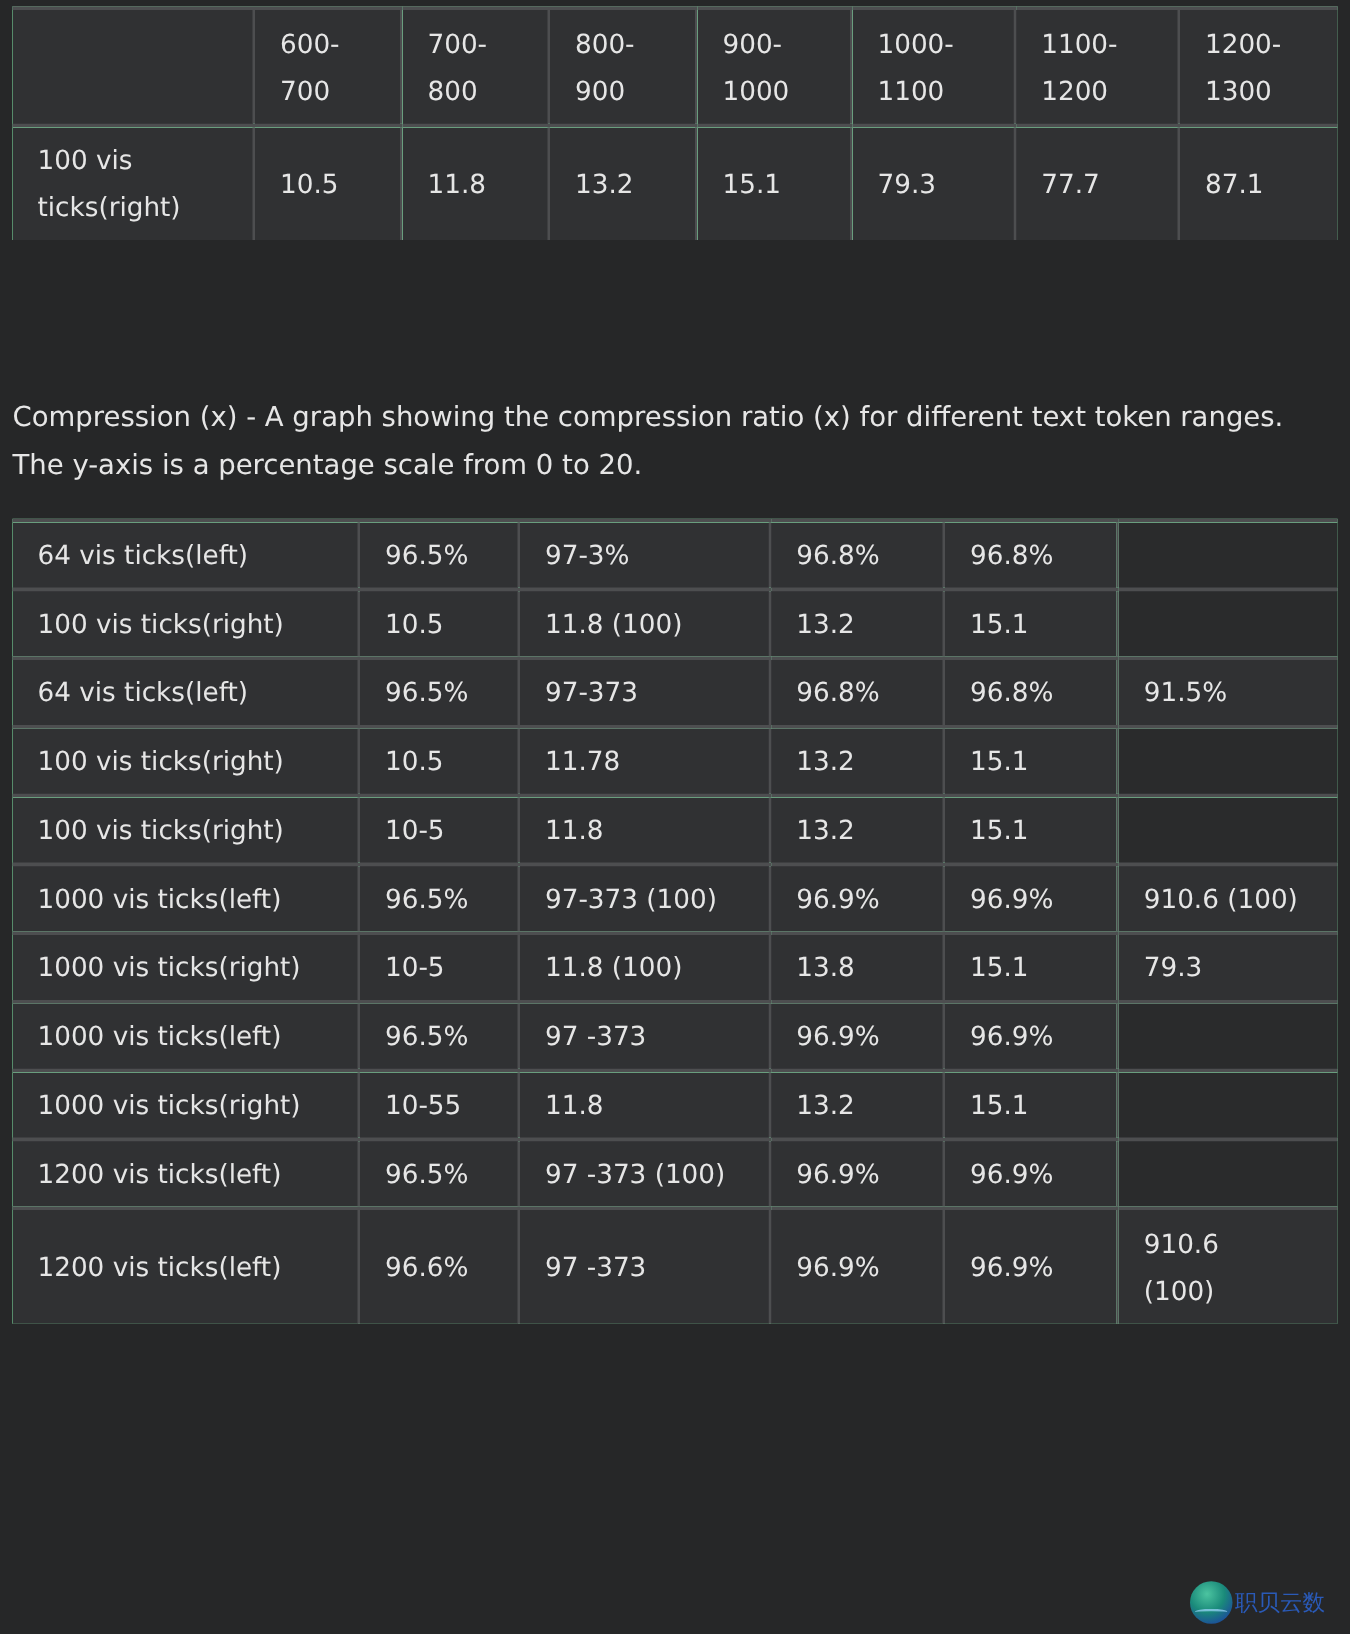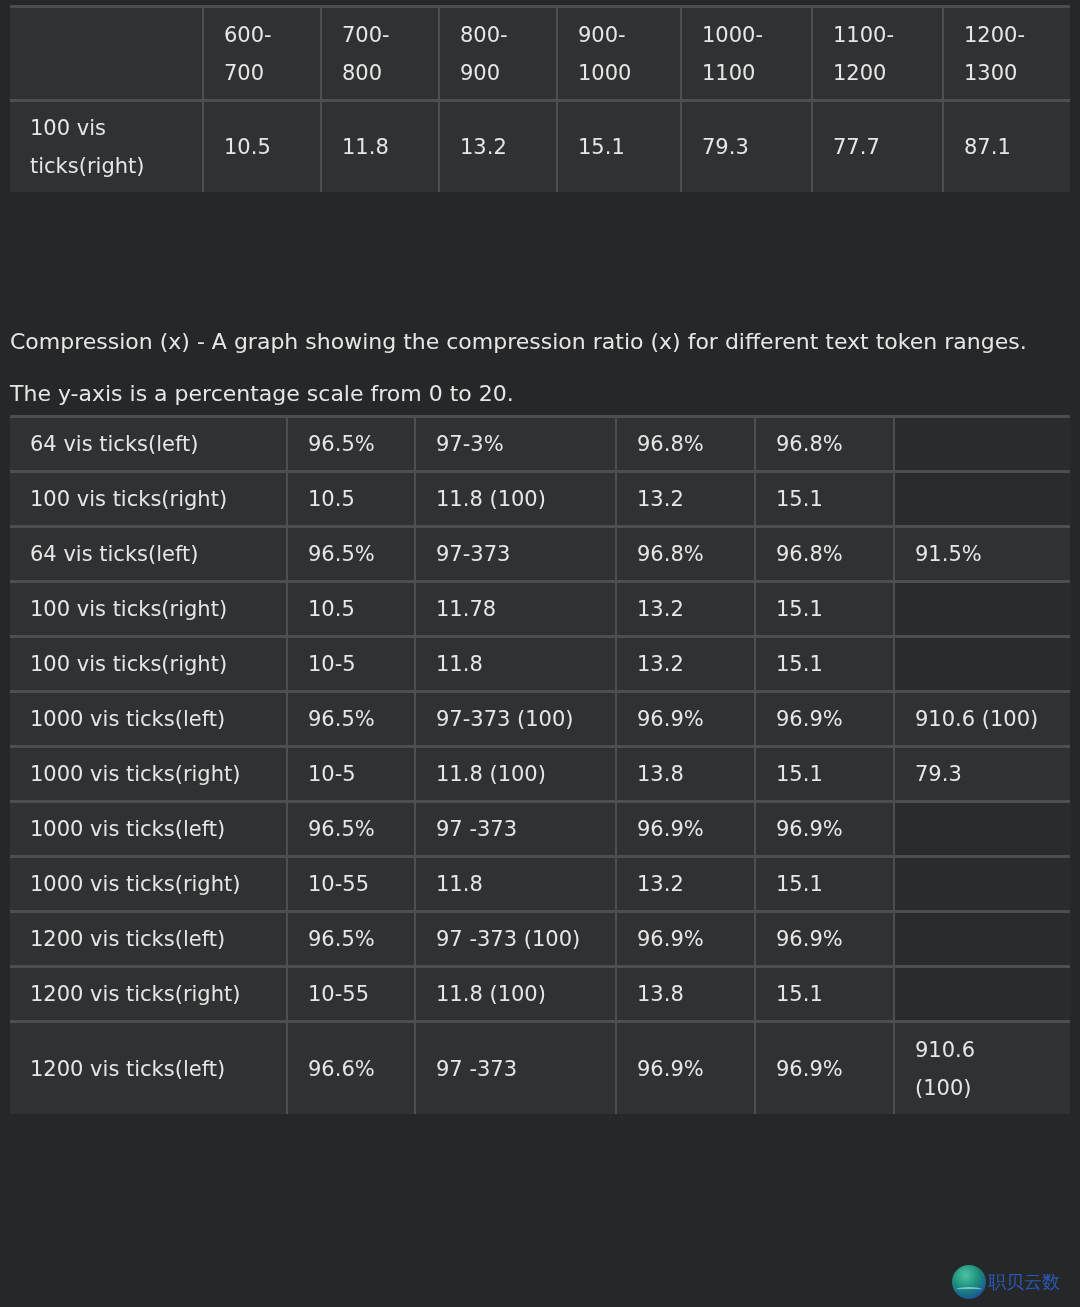--- a/index.html
+++ b/index.html
@@ -69,21 +69,21 @@
     #t1 tr.hdr td { height: 91px; }
     #t1 tr.row td { height: 90px; }
 
     
     .caption {
       position: absolute;
       left: 10px;
       top: 316px;
       width: 1060px;
       font-size: 22px;
-      line-height: 52px;
+      line-height: 38px;
       color: #e6e6e6;
     }
 
     
     #t2 { top: 415px; width: 1060px; }
     #t2 tr.hdr td { height: 91px; }
     #t2 tr.row td { height: 52px; }
     #t2 tr.tall td { height: 91px; }
 
     .watermark {
@@ -250,28 +250,20 @@
           <td class="last-col empty"></td>
         </tr>
         <tr class="row">
           <td class="first-col">1200 vis ticks(left)</td>
           <td>96.5%</td>
           <td>97 -373 (100)</td>
           <td>96.9%</td>
           <td>96.9%</td>
           <td class="last-col empty"></td>
         </tr>
-        <tr class="row">
-          <td class="first-col">1200 vis ticks(right)</td>
-          <td>10-55</td>
-          <td>11.8 (100)</td>
-          <td>13.8</td>
-          <td>15.1</td>
-          <td class="last-col empty"></td>
-        </tr>
         <tr class="tall last-row">
           <td class="first-col">1200 vis ticks(left)</td>
           <td>96.6%</td>
           <td>97 -373</td>
           <td>96.9%</td>
           <td>96.9%</td>
           <td class="last-col" style="white-space: normal; padding-right: 60px;">910.6 (100)</td>
         </tr>
       </tbody>
   </table>

